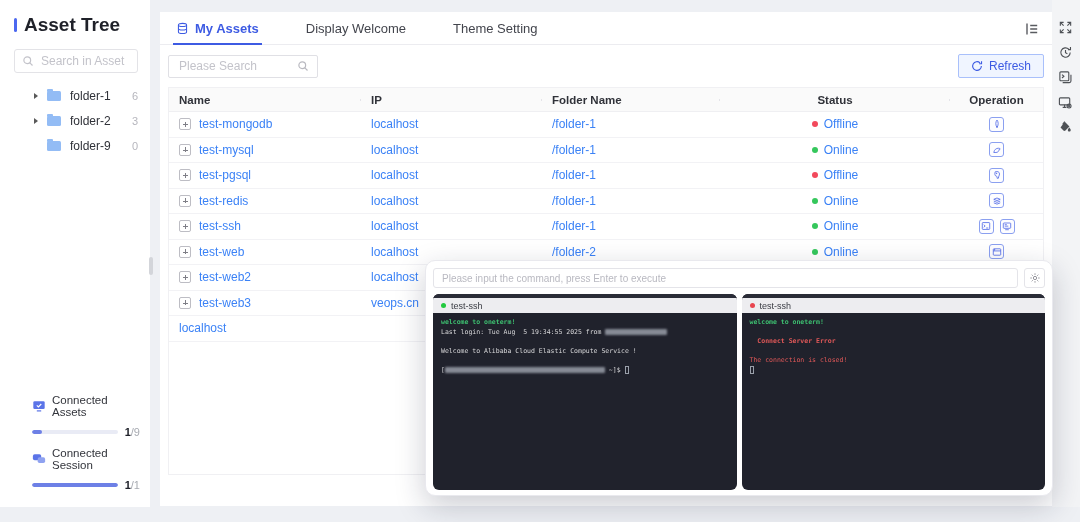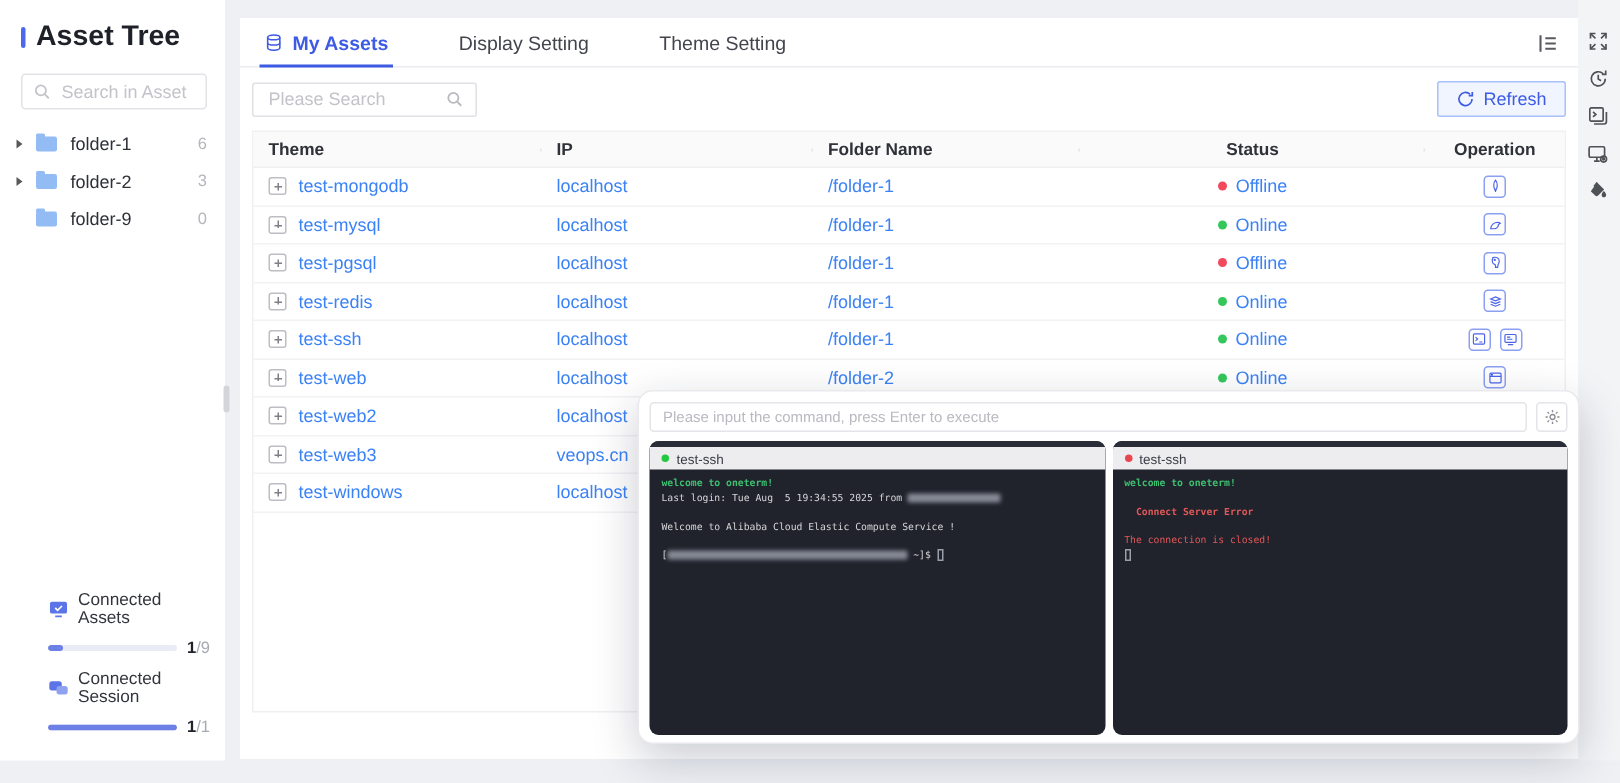--- a/index.html
+++ b/index.html
@@ -14,21 +14,21 @@
   .sb-title-row { display:flex; align-items:center; gap:7px; margin:14px 0 0 14px; }
   .accent-bar { width:3px; height:14px; background:#4c68f0; border-radius:2px; }
   .sb-title { font-size:19px; font-weight:bold; color:#1f2129; margin:0; }
   .sb-search { margin:13px 12px 0 14px; height:24px; border:1px solid #e3e3e7; border-radius:3px;
     display:flex; align-items:center; padding:0 7px; gap:5px; background:#fff; }
   .sb-search svg { flex:0 0 auto; color:#c3c3ca; }
   .sb-search input { flex:1; min-width:0; border:0; outline:0; font-size:12px; color:#333;
     font-family:"Liberation Sans",sans-serif; }
   .sb-search input::placeholder { color:#c3c3ca; }
   .tree { margin-top:10px; }
-  .tree-row { height:25px; display:flex; align-items:center; padding-left:11px; cursor:pointer; }
+  .tree-row { height:25px; display:flex; align-items:center; padding-left:34px; cursor:pointer; }
   .caret { width:0; height:0; border-left:4px solid #595959; border-top:3.5px solid transparent;
     border-bottom:3.5px solid transparent; margin-right:9px; flex:0 0 auto; }
   .caret.hide { border-left-color:transparent; }
   .folder { width:14px; height:10px; background:#93bcf5; border-radius:1.5px; position:relative;
     margin-right:9px; flex:0 0 auto; }
   .folder::before { content:""; position:absolute; top:-2px; left:0; width:6px; height:3px;
     background:#93bcf5; border-radius:1px; }
   .tlabel { flex:1; font-size:12px; color:#2f3138; }
   .tcount { color:#b6b6bd; font-size:11px; margin-right:12px; }
   .sb-stats { position:absolute; left:32px; bottom:16px; width:108px; }
@@ -197,21 +197,21 @@
           <span class="tabicon">
             <svg width="13" height="13" viewBox="0 0 16 16" fill="none" stroke="currentColor" stroke-width="1.3">
               <ellipse cx="8" cy="3.6" rx="5" ry="1.9"></ellipse>
               <path d="M3 3.6v8.6c0 1.1 2.2 1.9 5 1.9s5-.8 5-1.9V3.6"></path>
               <path d="M3 7.9c0 1.1 2.2 1.9 5 1.9s5-.8 5-1.9"></path>
             </svg>
           </span>
           <span>My Assets</span>
         </div>
         <div class="tab">
-          <span>Display Setting</span>
+          <span>Display Welcome</span>
         </div>
         <div class="tab">
           <span>Theme Setting</span>
         </div>
       </span>
     <span class="list-icon">
       <svg width="16" height="16" viewBox="0 0 16 16" fill="none" stroke="currentColor" stroke-width="1.4">
           <path d="M3 2.5v11"></path>
           <path d="M6.2 4.5h7M6.2 8h7M6.2 11.5h7"></path>
         </svg>
@@ -228,21 +228,21 @@
     <button class="refresh">
       <svg width="12" height="12" viewBox="0 0 14 14" fill="none" stroke="currentColor" stroke-width="1.3">
           <path d="M12.1 7a5.1 5.1 0 1 1-1.6-3.7"></path>
           <path d="M12.3 1.6v2.8H9.5"></path>
         </svg>
       <span>Refresh</span>
     </button>
   </div>
   <div class="table-wrap">
     <div class="thead" id="thead">
-        <div class="th w0">Theme</div>
+        <div class="th w0">Name</div>
         <div class="th w1">IP</div>
         <div class="th w2">Folder Name</div>
         <div class="th w3 center">Status</div>
         <div class="th w4 center">Operation</div>
       </div>
     <div id="tbody">
         <div class="trow">
     <div class="td namecell w0">
       <span class="expand"></span>
       <span class="nm">test-mongodb</span>
@@ -391,24 +391,20 @@
     </div>
     <div class="td w1">veops.cn</div>
     <div class="td w2"></div>
     <div class="td statuscell w3">
 
       <span class="stxt"></span>
     </div>
     <div class="td opscell w4"></div>
   </div>
         <div class="trow">
-    <div class="td namecell w0">
-      <span class="expand"></span>
-      <span class="nm">test-windows</span>
-    </div>
     <div class="td w1">localhost</div>
     <div class="td w2"></div>
     <div class="td statuscell w3">
 
       <span class="stxt"></span>
     </div>
     <div class="td opscell w4"></div>
   </div>
       </div>
   </div>

